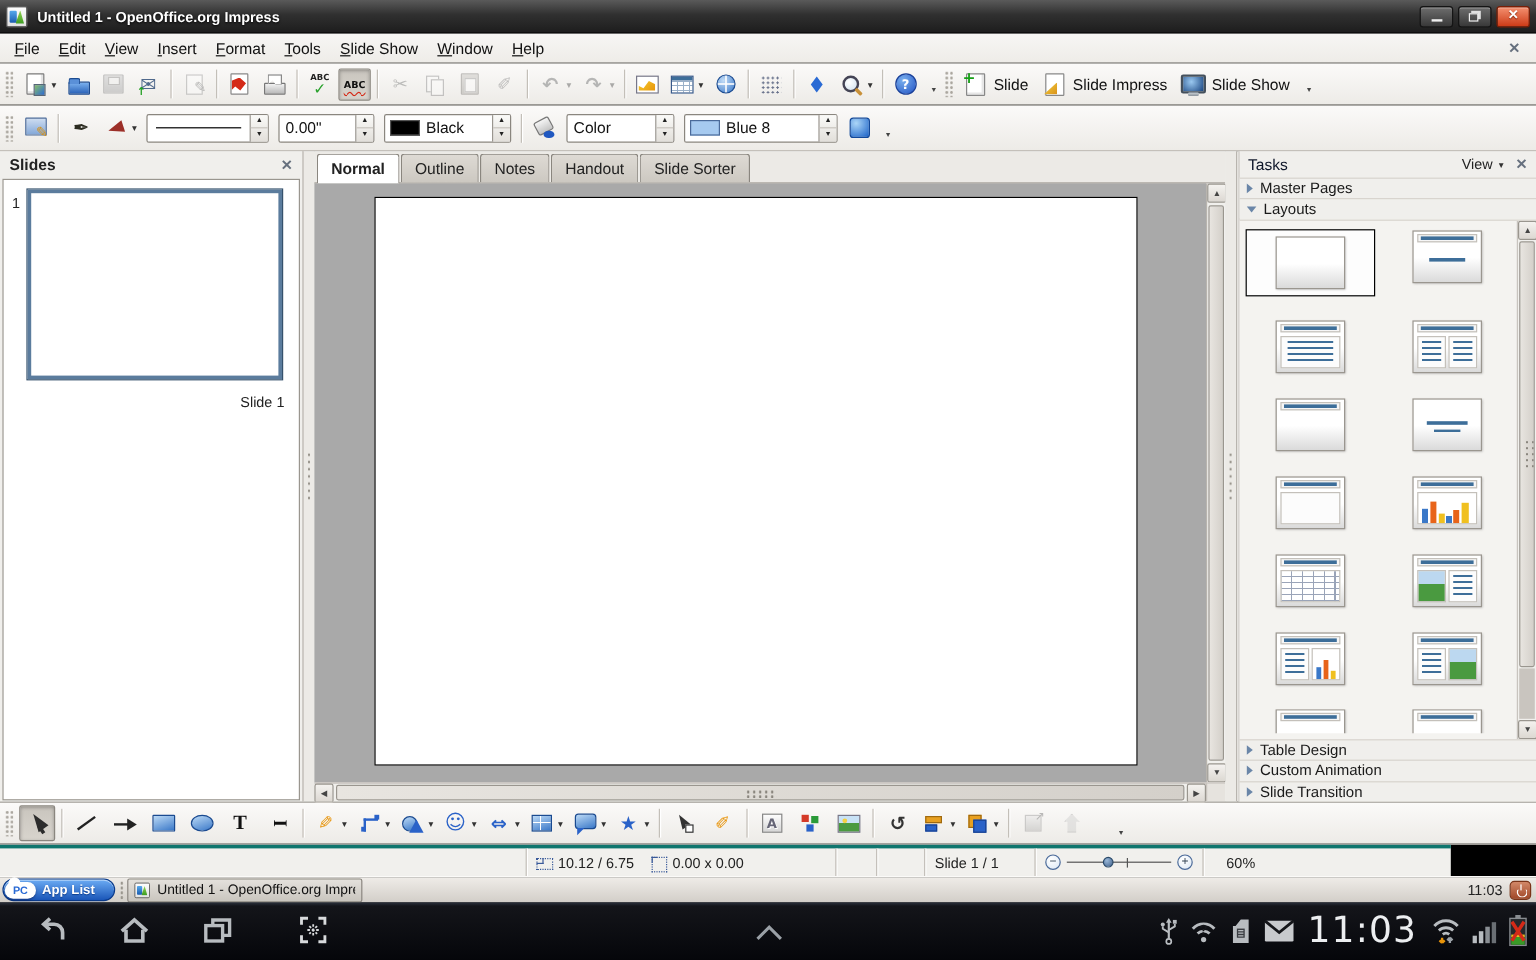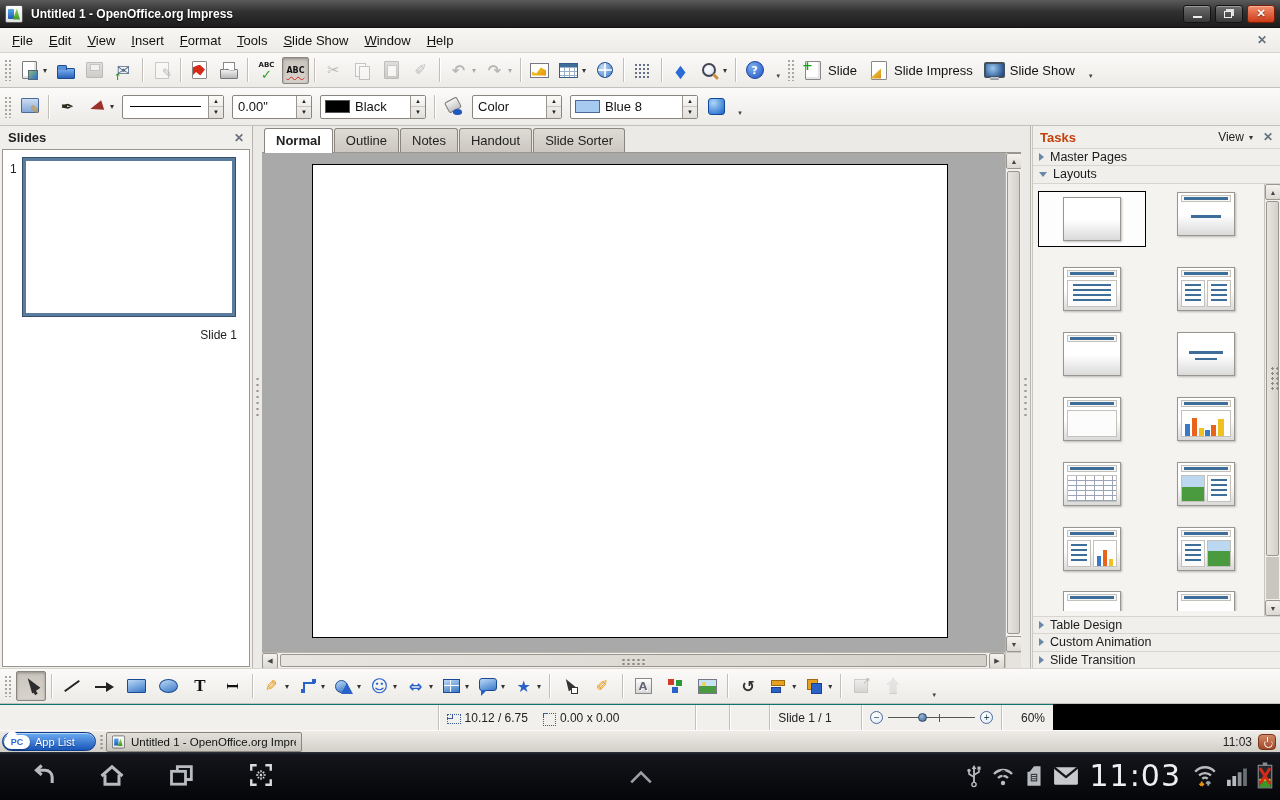--- a/index.html
+++ b/index.html
@@ -161,21 +161,21 @@
 #hscroll{position:absolute;left:0;bottom:0;right:16px;height:16px;border-top:1px solid #b8b4ae}
 #scorner{position:absolute;right:0;bottom:0;width:16px;height:16px;background:#e6e3de;border-left:1px solid #c8c4be;border-top:1px solid #c8c4be}
 .sarrow{position:absolute;width:16px;height:16px;background:linear-gradient(#f4f2ef,#dcd8d2);border:1px solid #9a968f;display:flex;align-items:center;justify-content:center;font-size:7px;color:#444;border-radius:2px}
 .sthumb{position:absolute;background:linear-gradient(90deg,#e8e5e0,#d4d0ca);border:1px solid #9a968f;border-radius:2px}
 #vthumb{left:1px;right:1px;top:18px;bottom:18px}
 #hthumb{top:1px;bottom:1px;left:18px;right:18px}
 #hthumb::after{content:"";position:absolute;left:50%;top:3px;width:26px;height:7px;margin-left:-13px;background-image:radial-gradient(circle,#8a867e 1px,transparent 1.3px);background-size:5px 4px}
 
 #tasks-panel{position:absolute;left:1032px;top:0;width:248px;height:542px;background:#f0efec;border-left:1px solid #cac6c0}
 #tp-header{height:22px;display:flex;align-items:center;padding:0 7px;font-size:13px}
-#tp-title{font-weight:bold;color:#c2410c}
+#tp-title{font-weight:normal;color:#0f172a}
 #tp-view{margin-left:auto;font-size:12px;color:#222;display:flex;align-items:center;gap:4px}
 #tp-close{margin-left:10px;color:#66707e;font-weight:bold;font-size:12px}
 .tp-row{height:17px;display:flex;align-items:center;gap:6px;padding:0 6px;font-size:12.5px;color:#1a1a1a;border-top:1px solid #d8d4ce;background:#f0efec}
 .tp-row.bold{font-weight:normal}
 .tri-r{width:0;height:0;border-top:4px solid transparent;border-bottom:4px solid transparent;border-left:5px solid #6a86a8}
 .tri-d{width:0;height:0;border-left:4px solid transparent;border-right:4px solid transparent;border-top:5px solid #6a86a8}
 #lay-area{position:absolute;top:57px;left:0;right:0;bottom:52px;background:#f4f3f0;border-top:1px solid #d8d4ce;overflow:hidden}
 #lgrid{position:absolute;left:2px;top:0;right:17px;bottom:0;display:grid;grid-template-columns:1fr 1fr;justify-items:center;align-content:start;padding-top:7px;overflow:hidden}
 .lcell{width:106px;height:46px;margin-bottom:19px;display:flex;align-items:center;justify-content:center}
 .lcell.sel{border:1px solid #000;height:56px;width:108px;background:#fdfdfd}
@@ -200,41 +200,41 @@
 .z-pic-r{right:3px;background:linear-gradient(180deg,#bcd8f0 0 42%,#4a9a40 42%)}
 #lay-scroll{position:absolute;right:0;top:0;width:16px;bottom:0;background:#f1f0ed;border-left:1px solid #c8c4be}
 #lay-up{top:0;left:0}
 #lay-down{bottom:0;left:0}
 #lay-thumb{left:1px;right:1px;top:17px;height:355px}
 #lay-thumb::after{content:"";position:absolute;top:50%;left:3px;width:8px;height:26px;margin-top:-13px;background-image:radial-gradient(circle,#8a867e 1px,transparent 1.3px);background-size:5px 5px}
 #lay-track-below{position:absolute;left:1px;right:1px;top:373px;bottom:17px;background:#c9c5bf}
 #tp-bottom{position:absolute;left:0;right:0;bottom:0;height:52px}
 #tp-bottom .tp-row{height:17.3px}
 
-#statusbar{position:absolute;left:0;top:704px;width:1053px;height:26px;background:#f1f0ed;border-top:1px solid #0f766e;display:flex;align-items:center;font-size:12px;color:#222}
+#statusbar{position:absolute;left:0;top:704px;width:1209px;height:26px;background:#f1f0ed;border-top:3px solid #0f766e;display:flex;align-items:center;font-size:12px;color:#222}
 .sbc{height:100%;display:flex;align-items:center;padding:0 8px;border-left:1px solid #c4c0ba;box-shadow:inset 1px 0 0 #fff}
 .sbc:first-child{border-left:none;box-shadow:none}
 .sbicon{width:13px;height:12px;position:relative;margin-right:5px;flex:none}
 .sbicon.pos::before{content:"";position:absolute;left:0;top:2px;width:12px;height:8px;border:1px dotted #3a5a9a}
 .sbicon.pos::after{content:"";position:absolute;left:0;top:2px;width:5px;height:4px;border-right:1px solid #3a5a9a;border-bottom:1px solid #3a5a9a}
 .sbicon.size::before{content:"";position:absolute;left:1px;top:1px;width:11px;height:11px;border:1px dotted #3a5a9a}
 .sbicon.size::after{content:"";position:absolute;left:1px;top:1px;width:4px;height:4px;border-left:1px solid #3a5a9a;border-top:1px solid #3a5a9a}
 #zoomslider{display:flex;align-items:center;gap:5px;width:100%}
 .zbtn{width:13px;height:13px;border-radius:50%;border:1px solid #4a6a9a;background:radial-gradient(circle at 35% 30%,#fff,#dce8f4);color:#345;font-size:10px;line-height:11px;text-align:center;flex:none}
 #ztrack{flex:1;position:relative;height:13px}
 #ztrack::before{content:"";position:absolute;left:0;right:0;top:6px;height:1px;background:#555}
 #ztrack::after{content:"";position:absolute;left:58%;top:3px;width:1px;height:8px;background:#555}
 #zthumb{position:absolute;left:34%;top:2px;width:9px;height:9px;border-radius:50%;background:radial-gradient(circle at 35% 30%,#9ab8d8,#41618c);border:1px solid #2a4a6a}
 
 #taskbar{position:absolute;left:0;top:730px;width:1280px;height:22px;background:linear-gradient(#efecE8,#d2cec8);border-top:1px solid #fbfaf8;display:flex;align-items:center}
 #applist{position:absolute;left:2px;top:1px;height:19px;width:94px;border-radius:10px;background:linear-gradient(#6cacf4,#1a56b8);border:1px solid #0a3a8a;display:flex;align-items:center;box-shadow:inset 0 1px 0 rgba(255,255,255,.5)}
 #applist .cloud{width:26px;height:14px;background:#fff;border-radius:8px;position:relative;margin-left:1px;display:flex;align-items:center;justify-content:center;box-shadow:0 1px 2px rgba(0,0,40,.4)}
 #applist .cloud::before{content:"";position:absolute;left:3px;top:-4px;width:10px;height:10px;background:#fff;border-radius:50%}
 #applist .cloud b{position:relative;font-size:9px;color:#2a6ad4}
-#applist .al-label{color:#fff;font-weight:normal;font-size:11px;margin-left:5px;text-shadow:0 1px 1px #0a3a8a}
+#applist .al-label{color:#fff;font-weight:bold;font-size:11px;margin-left:5px;text-shadow:0 1px 1px #0a3a8a}
 #tb-grip{position:absolute;left:99px;top:3px;width:5px;height:16px;background-image:radial-gradient(circle,#9a968e 1px,transparent 1.3px);background-size:5px 4px}
 #taskbtn{position:absolute;left:106px;top:1px;height:20px;width:196px;background:linear-gradient(#e4e1dc,#c9c5be);border:1px solid #8a867f;border-radius:2px;display:flex;align-items:center;padding:0 5px;gap:4px}
 #taskbtn .impress-logo{transform:scale(.72);transform-origin:left center}
 #taskbtn .tb-label{font-size:11.5px;color:#111;white-space:nowrap;overflow:hidden;margin-left:-3px}
 #tb-time{position:absolute;right:28px;top:4px;font-size:12px;color:#222}
 #pwr{position:absolute;right:4px;top:3px;width:18px;height:16px;border-radius:4px;background:linear-gradient(#d28868,#a04828);border:1px solid #7a3418}
 #pwr::before{content:"";position:absolute;left:4.5px;top:4px;width:7px;height:7px;border:1.5px solid #fff;border-radius:50%;clip-path:polygon(0 28%,100% 28%,100% 100%,0 100%)}
 #pwr::after{content:"";position:absolute;left:7.7px;top:2px;width:1.6px;height:5px;background:#fff}
 
 #abar{position:absolute;left:0;top:752px;width:1280px;height:48px;background:linear-gradient(180deg,#2b313c 0,#14151a 3px,#05060a 100%)}

